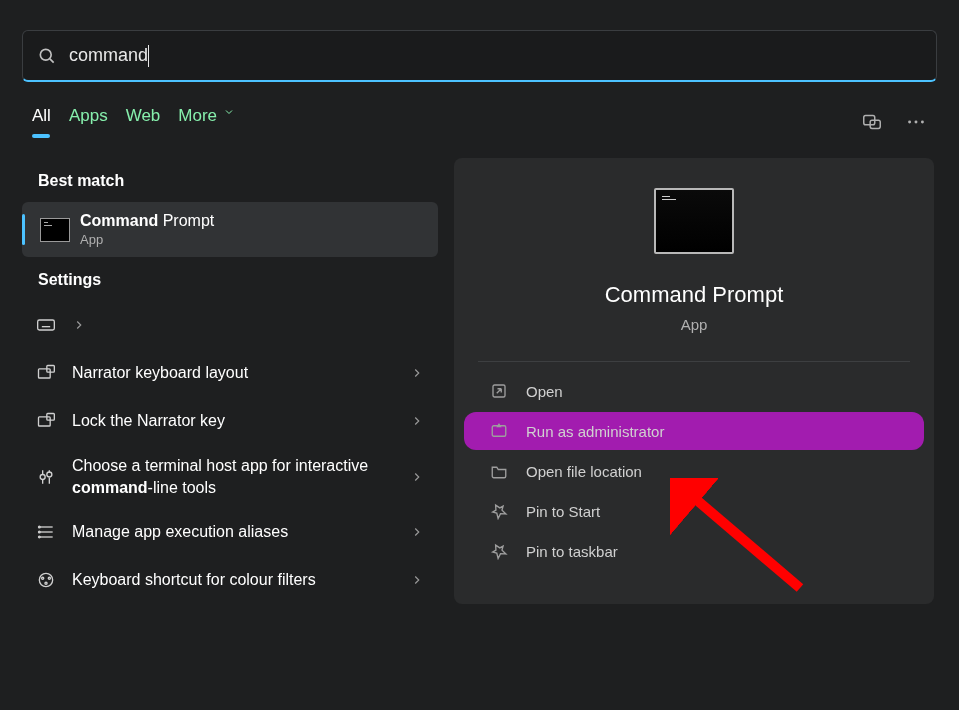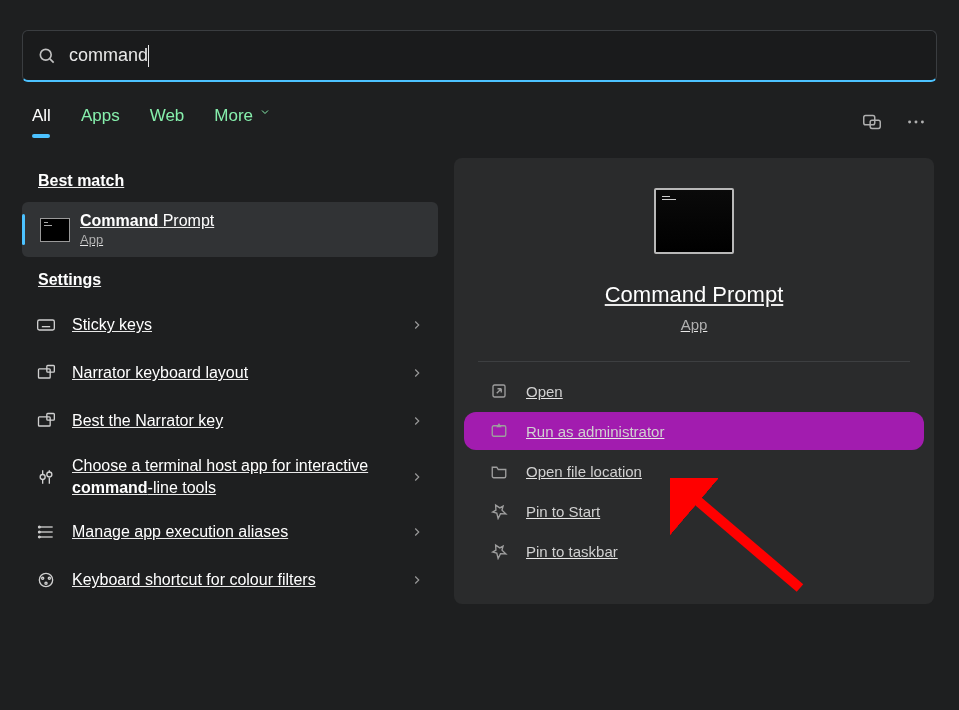--- a/index.html
+++ b/index.html
@@ -51,21 +51,21 @@
     @keyframes blink { 50% { opacity: 0; } }
 
     
     .tabs-row {
       display: flex;
       align-items: center;
       padding: 24px 32px 0 32px;
     }
     .tabs {
       display: flex;
-      gap: 30px;
+      gap: 18px;
     }
     .tab {
       font-size: 17px;
       color: #86efac;
       padding-bottom: 12px;
       cursor: pointer;
       position: relative;
     }
     .tab.active {
       color: #ffffff;
@@ -88,21 +88,20 @@
     }
     .spacer { flex: 1; }
     .top-actions { display: flex; gap: 22px; color: #b0b0b0; }
     .top-action-btn { cursor: pointer; }
 
     
     .content {
       display: flex;
       padding: 20px 22px 0 22px;
       gap: 16px;
-      text-decoration: underline;
     }
     .left-col {
       width: 416px;
     }
     .right-col {
       width: 480px;
       background: #2a2b2c;
       border-radius: 8px;
       padding: 30px 0 30px 0;
     }
@@ -304,21 +303,20 @@
           <div class="setting-icon">
             <svg width="20" height="20" viewBox="0 0 24 24" fill="none" stroke="currentColor" stroke-width="1.6">
               <rect x="2" y="6" width="20" height="12" rx="2"></rect>
               <line x1="6" y1="10" x2="6" y2="10"></line>
               <line x1="10" y1="10" x2="10" y2="10"></line>
               <line x1="14" y1="10" x2="14" y2="10"></line>
               <line x1="18" y1="10" x2="18" y2="10"></line>
               <line x1="7" y1="14" x2="17" y2="14"></line>
             </svg>
           </div>
-          <div class="setting-label">Sticky keys</div>
           <div class="chev">
             <svg width="14" height="14" viewBox="0 0 24 24" fill="none" stroke="currentColor" stroke-width="2">
               <path d="M9 6l6 6-6 6"></path>
             </svg>
           </div>
         </div>
         <div class="setting-row">
           <div class="setting-icon">
             <svg width="20" height="20" viewBox="0 0 24 24" fill="none" stroke="currentColor" stroke-width="1.6">
               <rect x="3" y="7" width="14" height="11" rx="1"></rect>
@@ -332,21 +330,21 @@
             </svg>
           </div>
         </div>
         <div class="setting-row">
           <div class="setting-icon">
             <svg width="20" height="20" viewBox="0 0 24 24" fill="none" stroke="currentColor" stroke-width="1.6">
               <rect x="3" y="7" width="14" height="11" rx="1"></rect>
               <rect x="13" y="3" width="9" height="8" rx="1"></rect>
             </svg>
           </div>
-          <div class="setting-label">Best the Narrator key</div>
+          <div class="setting-label">Lock the Narrator key</div>
           <div class="chev">
             <svg width="14" height="14" viewBox="0 0 24 24" fill="none" stroke="currentColor" stroke-width="2">
               <path d="M9 6l6 6-6 6"></path>
             </svg>
           </div>
         </div>
         <div class="setting-row">
           <div class="setting-icon">
             <svg width="20" height="20" viewBox="0 0 24 24" fill="none" stroke="currentColor" stroke-width="1.6">
               <path d="M8 4v5M8 15v5M16 4v3M16 13v7"></path>

